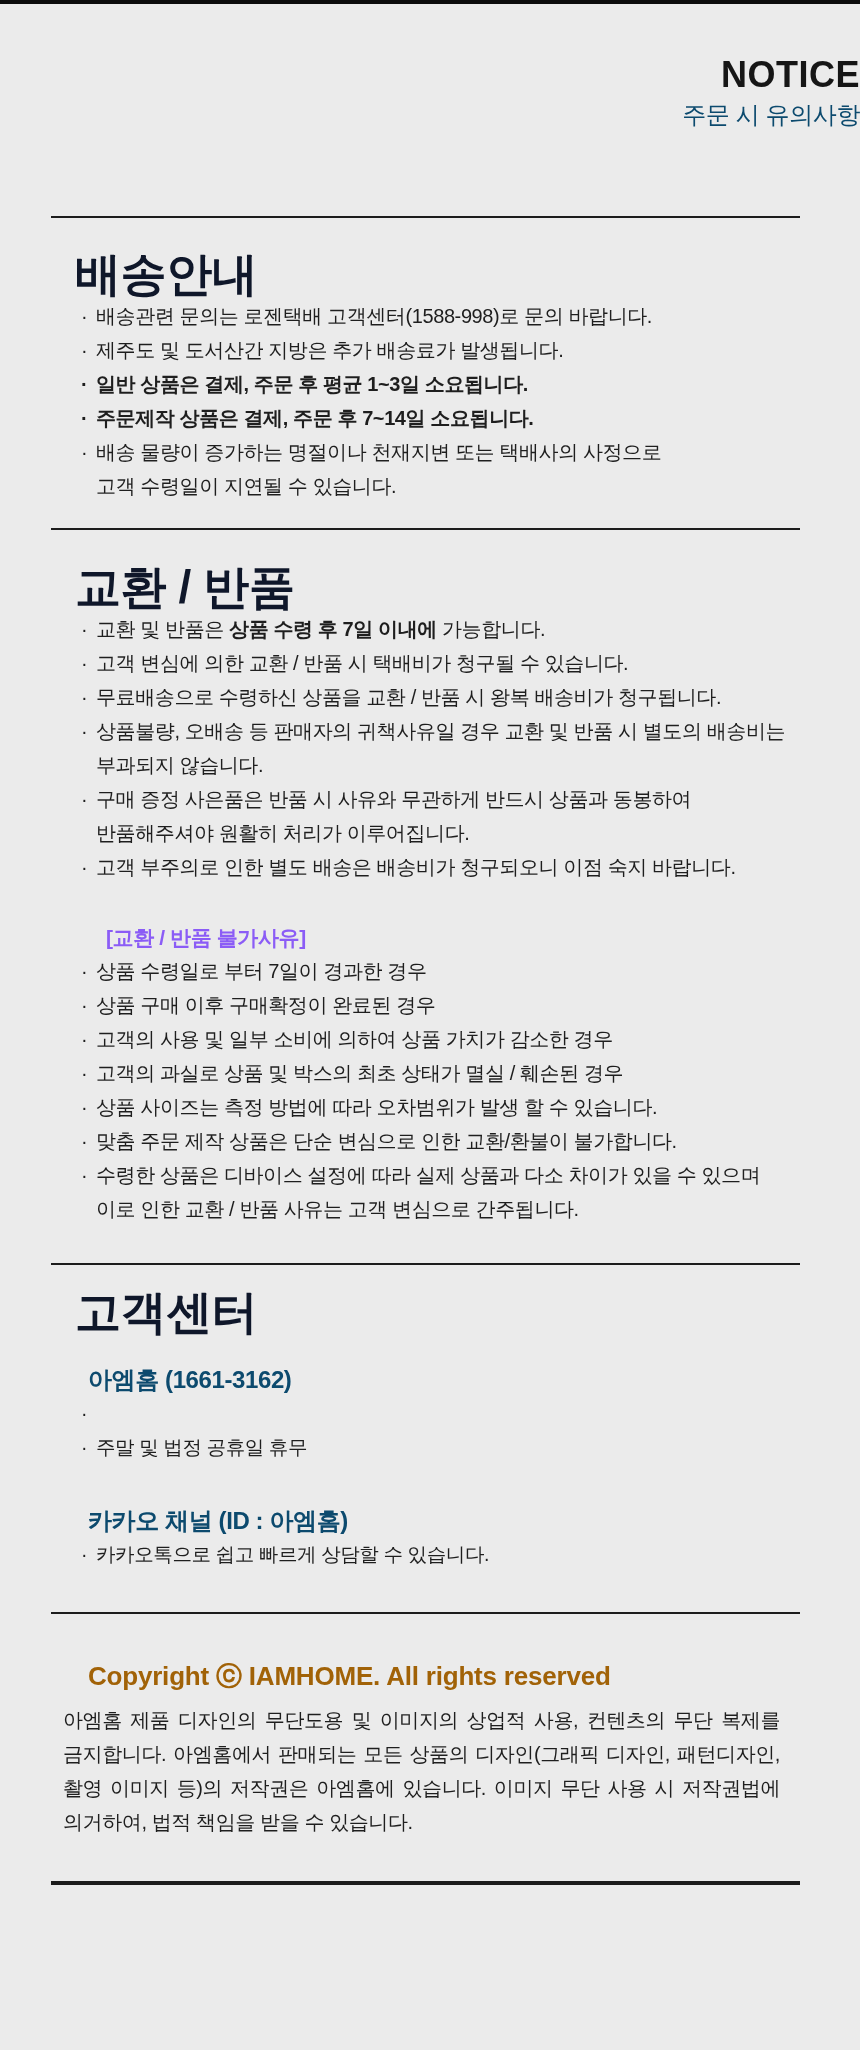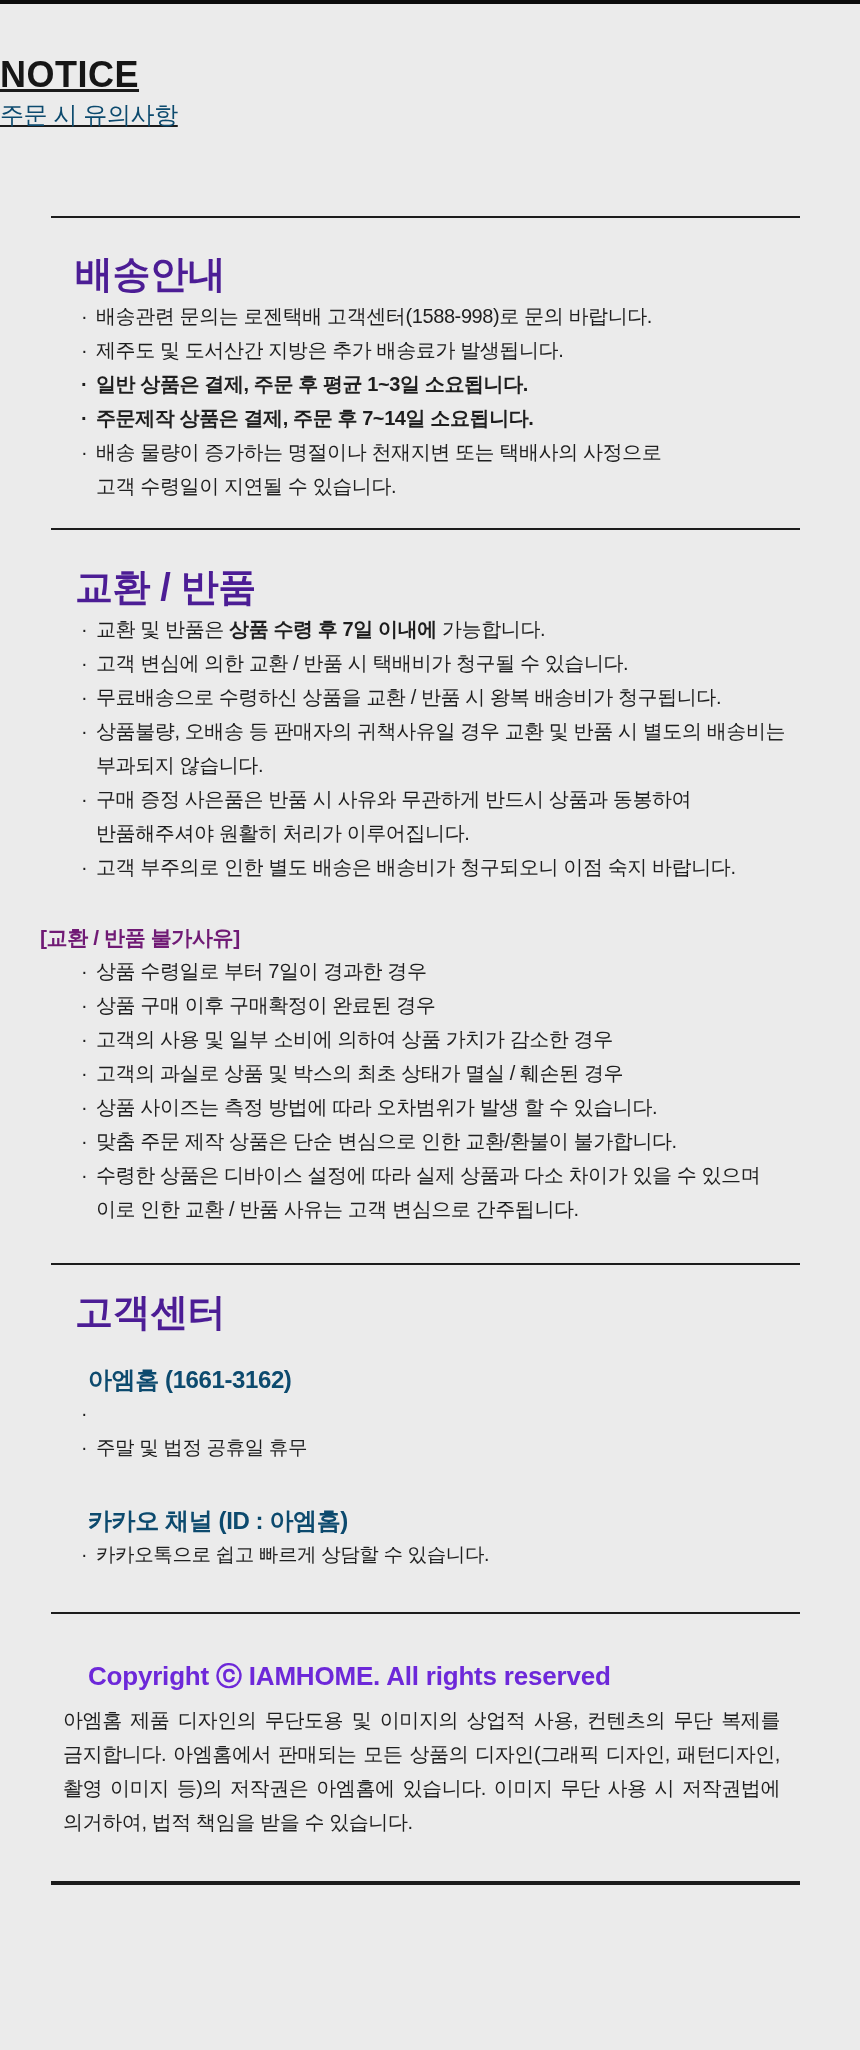--- a/index.html
+++ b/index.html
@@ -7,21 +7,21 @@
     width:860px;height:2050px;
     background:#ebebeb;
     color:#1b1b1b;
     font-family:"Liberation Sans","DejaVu Sans",sans-serif;
     overflow:hidden;
     letter-spacing:-0.4px;
   }
   .page{position:relative;width:860px;height:2050px;}
   .topbar{height:4px;background:#0c0c0c;width:100%;}
   
-  .hdr{text-align:left;text-decoration:underline;}
+  .hdr{text-align:right;}
   .hdr-title{
     margin:51px 0 0 0;
     font-size:36px;line-height:40px;font-weight:800;
     letter-spacing:0.5px;color:#161616;
   }
   .hdr-sub{
     margin:5px 0 0 0;
     font-size:24px;line-height:30px;font-weight:400;color:#0c4a6e;
   }
   
@@ -30,56 +30,56 @@
     margin:0 60px 0 51px;
   }
   .rule-1{margin-top:86px;}
   .rule-2{margin-top:25px;}
   .rule-3{margin-top:37px;}
   .rule-4{margin-top:41px;}
   .rule-bottom{border-top-width:4px;margin-top:42px;}
   
   .sec-h{
     margin:0 0 0 75px;
-    font-size:38px;line-height:50px;font-weight:700;color:#4c1d95;
+    font-size:46px;line-height:50px;font-weight:700;color:#0f172a;
   }
   .sec-h-1{margin-top:31px;}
   .sec-h-2{margin-top:32px;}
   .sec-h-3{margin-top:22px;}
   
   ul.blist{list-style:none;margin:0;padding:0 40px 0 81px;}
   ul.blist li{
     display:flex;align-items:flex-start;
     font-size:20px;line-height:34px;color:#1e1e1e;
   }
   ul.blist .dot{flex:0 0 auto;width:15px;color:#1e1e1e;}
   ul.blist .txt{white-space:pre-line;}
   ul.blist li.b{font-weight:700;}
   .list-shipping{margin-top:33px;}
   .list-exchange{margin-top:20px;}
   .list-exchange .dot{width:12px;}
   .sub-h{
-    margin:38px 0 0 40px;
-    font-size:21px;line-height:32px;font-weight:700;color:#701a75;
+    margin:38px 0 0 106px;
+    font-size:21px;line-height:32px;font-weight:700;color:#8b5cf6;
   }
   .list-noreturn{margin-top:3px;padding-left:85px;}
   
   .cs-sub{
     margin:0 0 0 88px;
     font-size:24px;line-height:32px;font-weight:700;color:#0c4a6e;
   }
   .cs-sub-phone{margin-top:27px;}
   .cs-sub-kakao{margin-top:41px;}
   .list-cs{margin-top:22px;padding-left:88px;font-size:19px;}
   ul.blist.list-cs li{font-size:19.5px;}
   .list-kakao{margin-top:8px;}
   
   .copy-title{
     margin:45px 0 0 88px;
-    font-size:26px;line-height:34px;font-weight:700;color:#6d28d9;
+    font-size:26px;line-height:34px;font-weight:700;color:#a16207;
     letter-spacing:-0.2px;
   }
   .copy-body{
     margin:10px 80px 0 63px;
     font-size:20px;line-height:34px;color:#1e1e1e;
     text-align:justify;text-justify:inter-word;
     word-break:keep-all;
   }
   b{font-weight:700;}
 </style>

